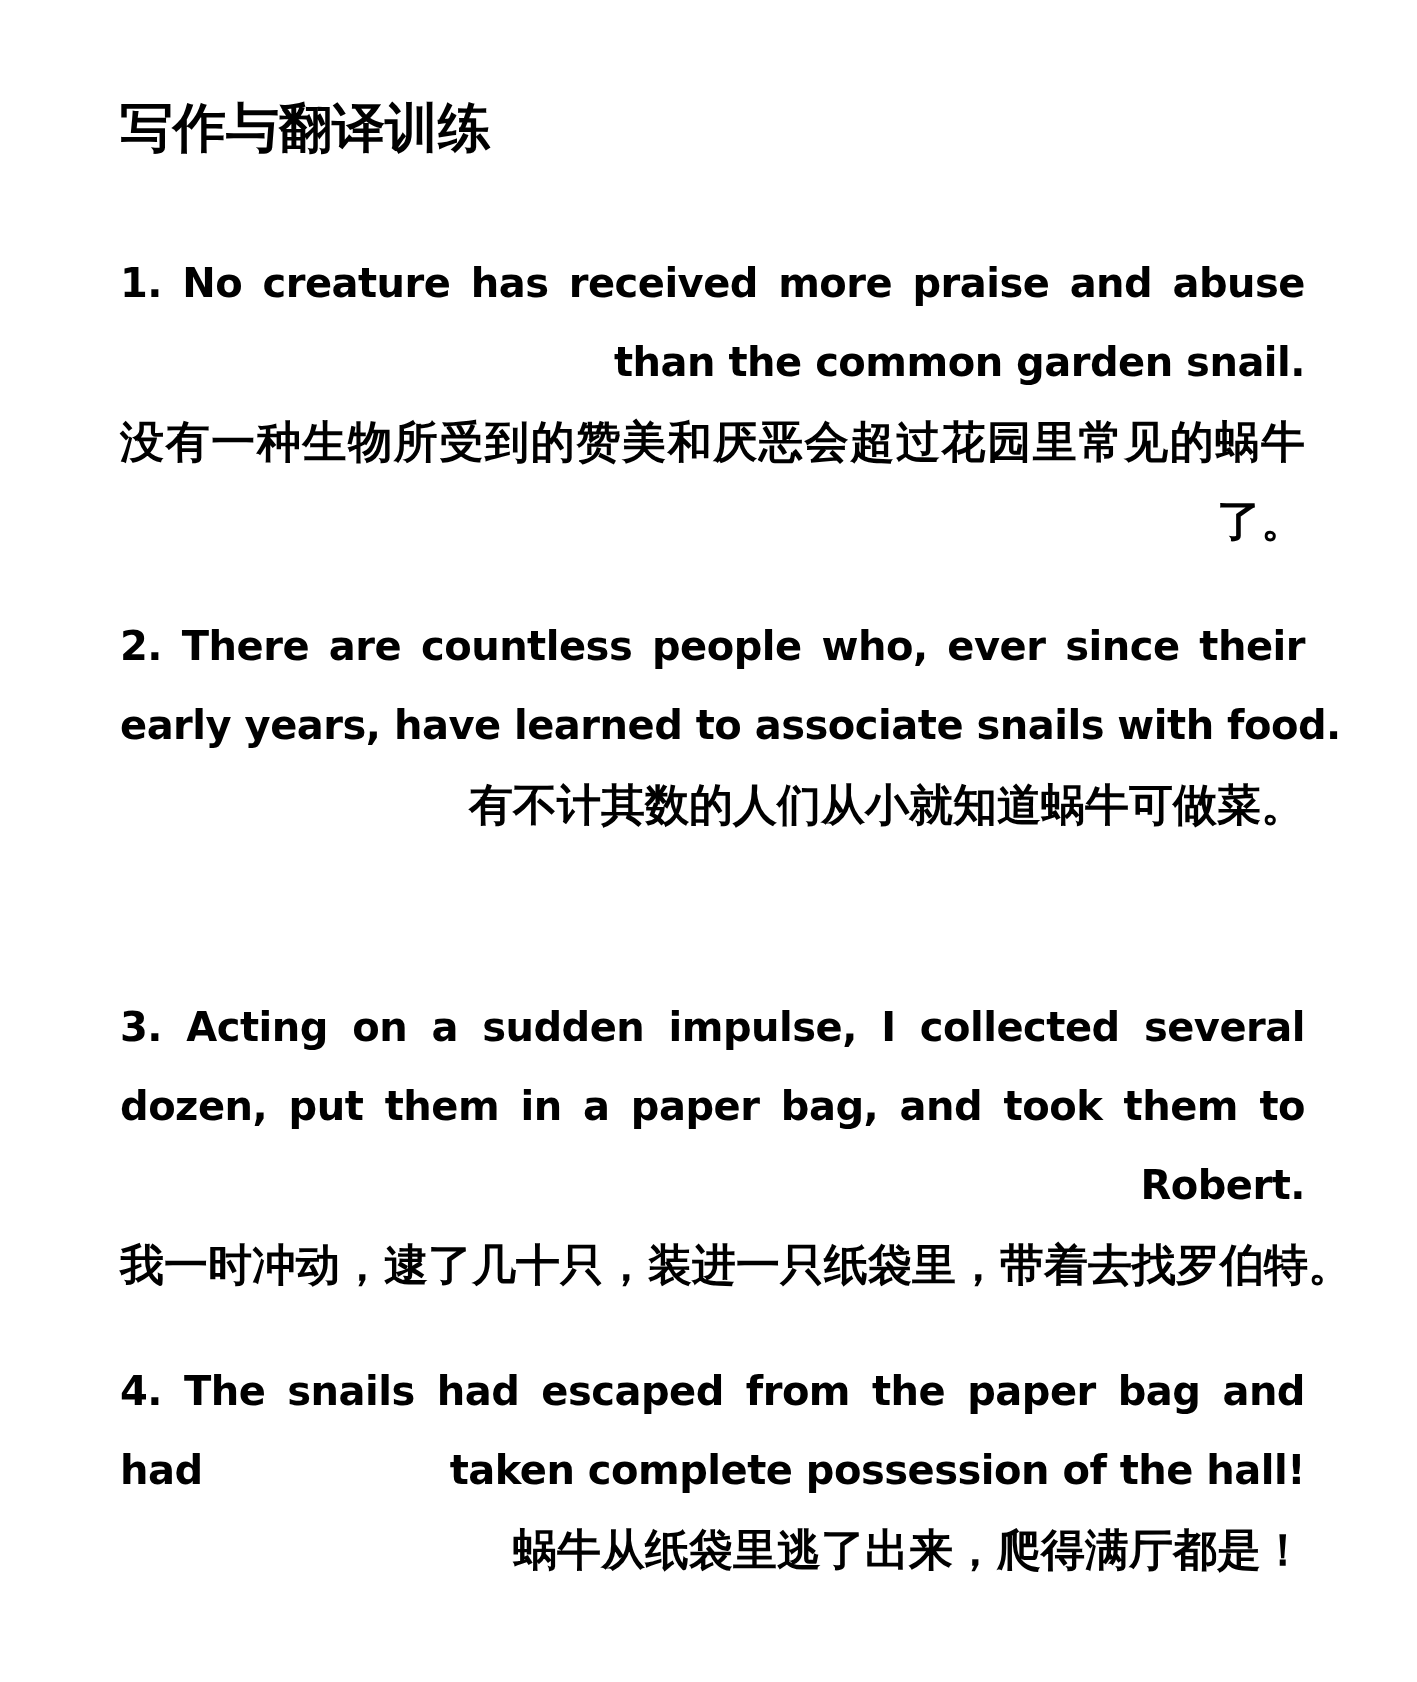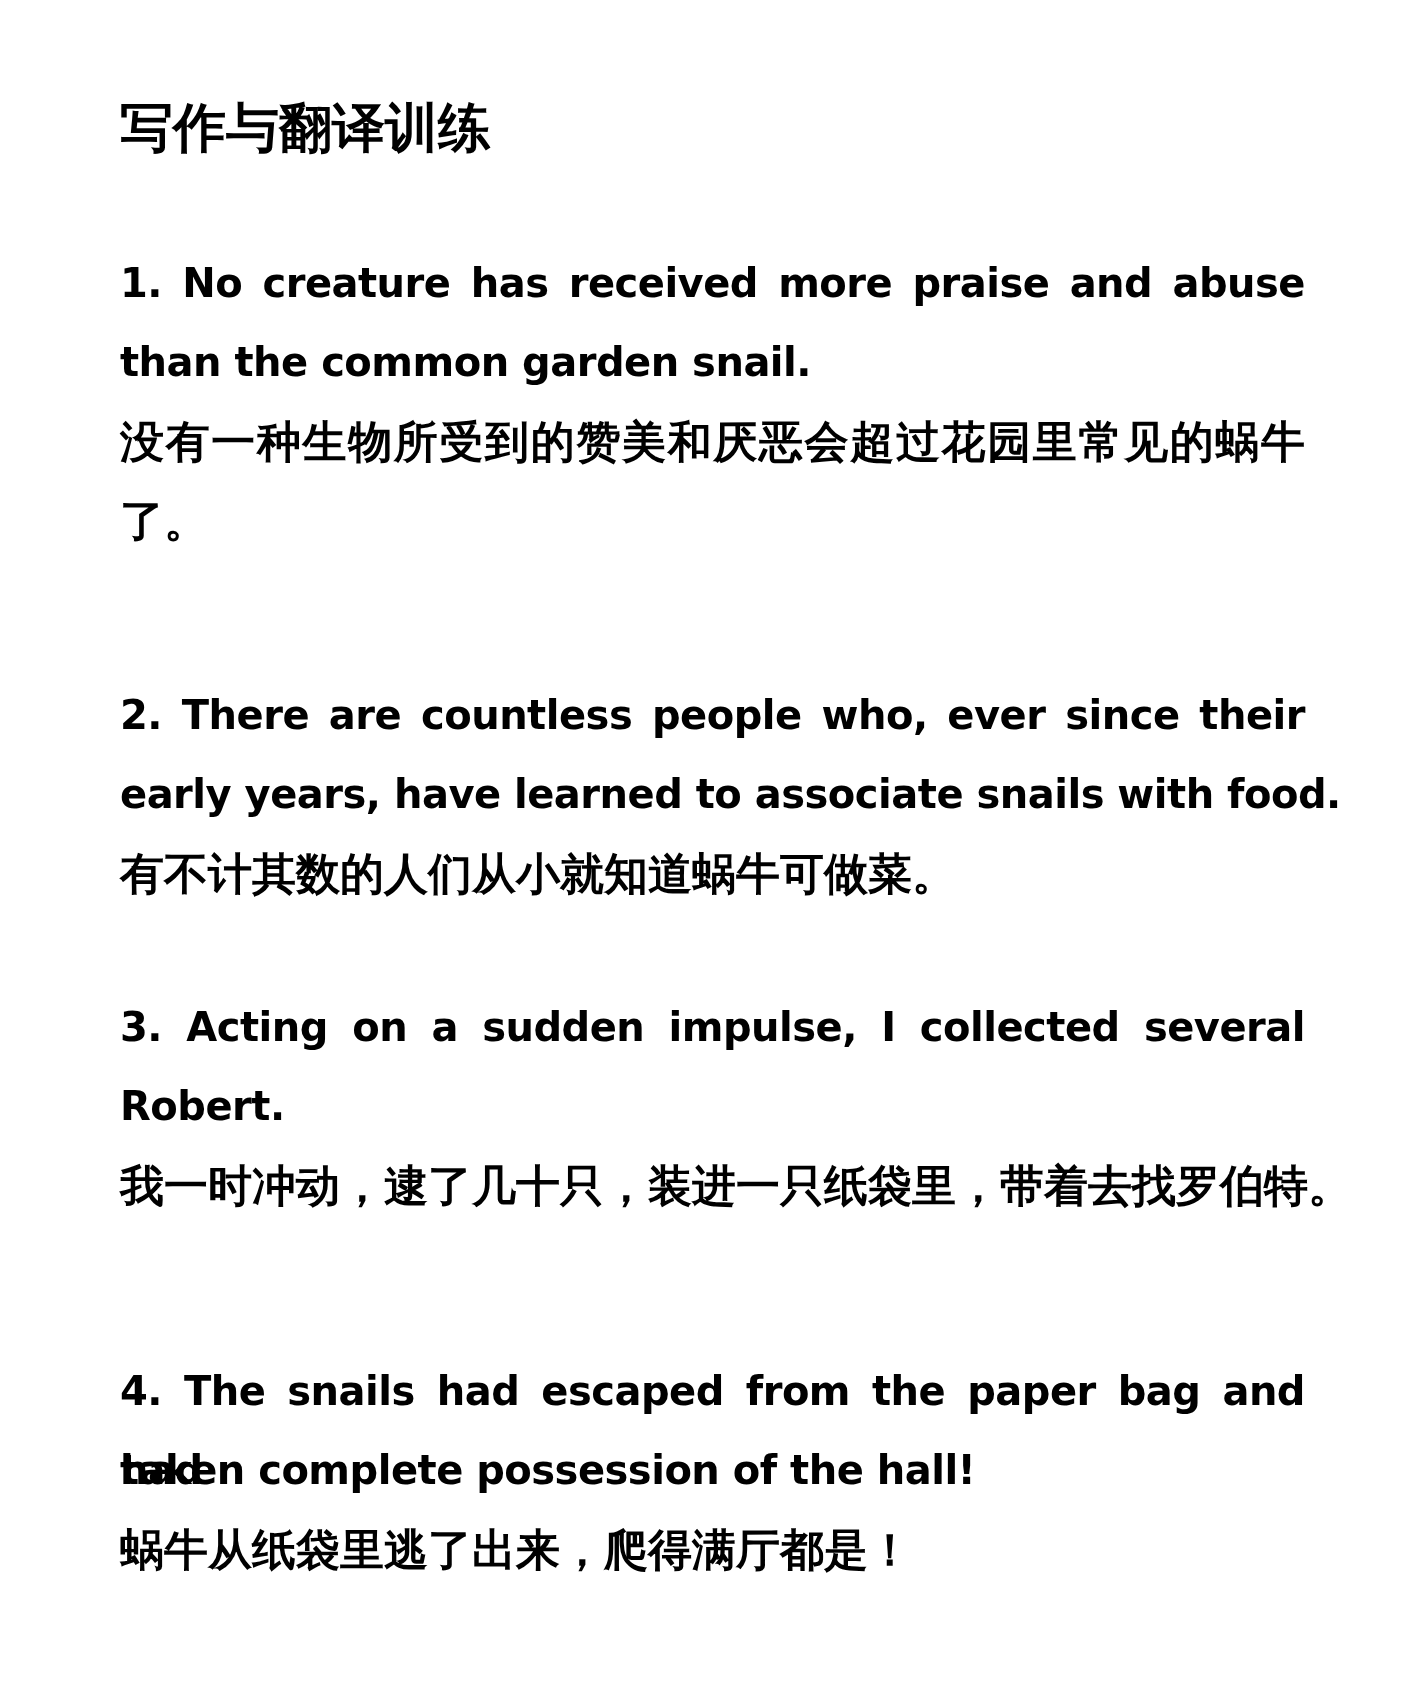--- a/index.html
+++ b/index.html
@@ -35,20 +35,21 @@
       position: absolute;
       left: 0;
       width: 1185px;
     }
     .line {
       display: block;
       height: 79px;
       line-height: 79px;
       white-space: nowrap;
       overflow: visible;
+      text-align: right;
     }
     .en {
       font-family: "DejaVu Sans", "Liberation Sans", sans-serif;
       font-size: 40px;
       letter-spacing: -0.5px;
     }
     .zh {
       font-size: 44px;
     }
     .justify {
@@ -67,28 +68,29 @@
 
   <div class="title">写作与翻译训练</div>
 
   <div class="para" style="top:244px;">
     <span class="line en justify">1. No creature has received more praise and abuse</span>
     <span class="line en">than the common garden snail.</span>
     <span class="line zh justify">没有一种生物所受到的赞美和厌恶会超过花园里常见的蜗牛</span>
     <span class="line zh">了。</span>
   </div>
 
-  <div class="para" style="top:676px;">
+  <div class="para" style="top:607px;">
     <span class="line en justify">2. There are countless people who, ever since their</span>
     <span class="line en">early years, have learned to associate snails with food.</span>
     <span class="line zh">有不计其数的人们从小就知道蜗牛可做菜。</span>
   </div>
 
   <div class="para" style="top:988px;">
     <span class="line en justify">3. Acting on a sudden impulse, I collected several</span>
+    <span class="line en justify">dozen, put them in a paper bag, and took them to</span>
     <span class="line en">Robert.</span>
     <span class="line zh">我一时冲动，逮了几十只，装进一只纸袋里，带着去找罗伯特。</span>
   </div>
 
   <div class="para" style="top:1352px;">
     <span class="line en justify">4. The snails had escaped from the paper bag and had</span>
     <span class="line en">taken complete possession of the hall!</span>
     <span class="line zh">蜗牛从纸袋里逃了出来，爬得满厅都是！</span>
   </div>
 

